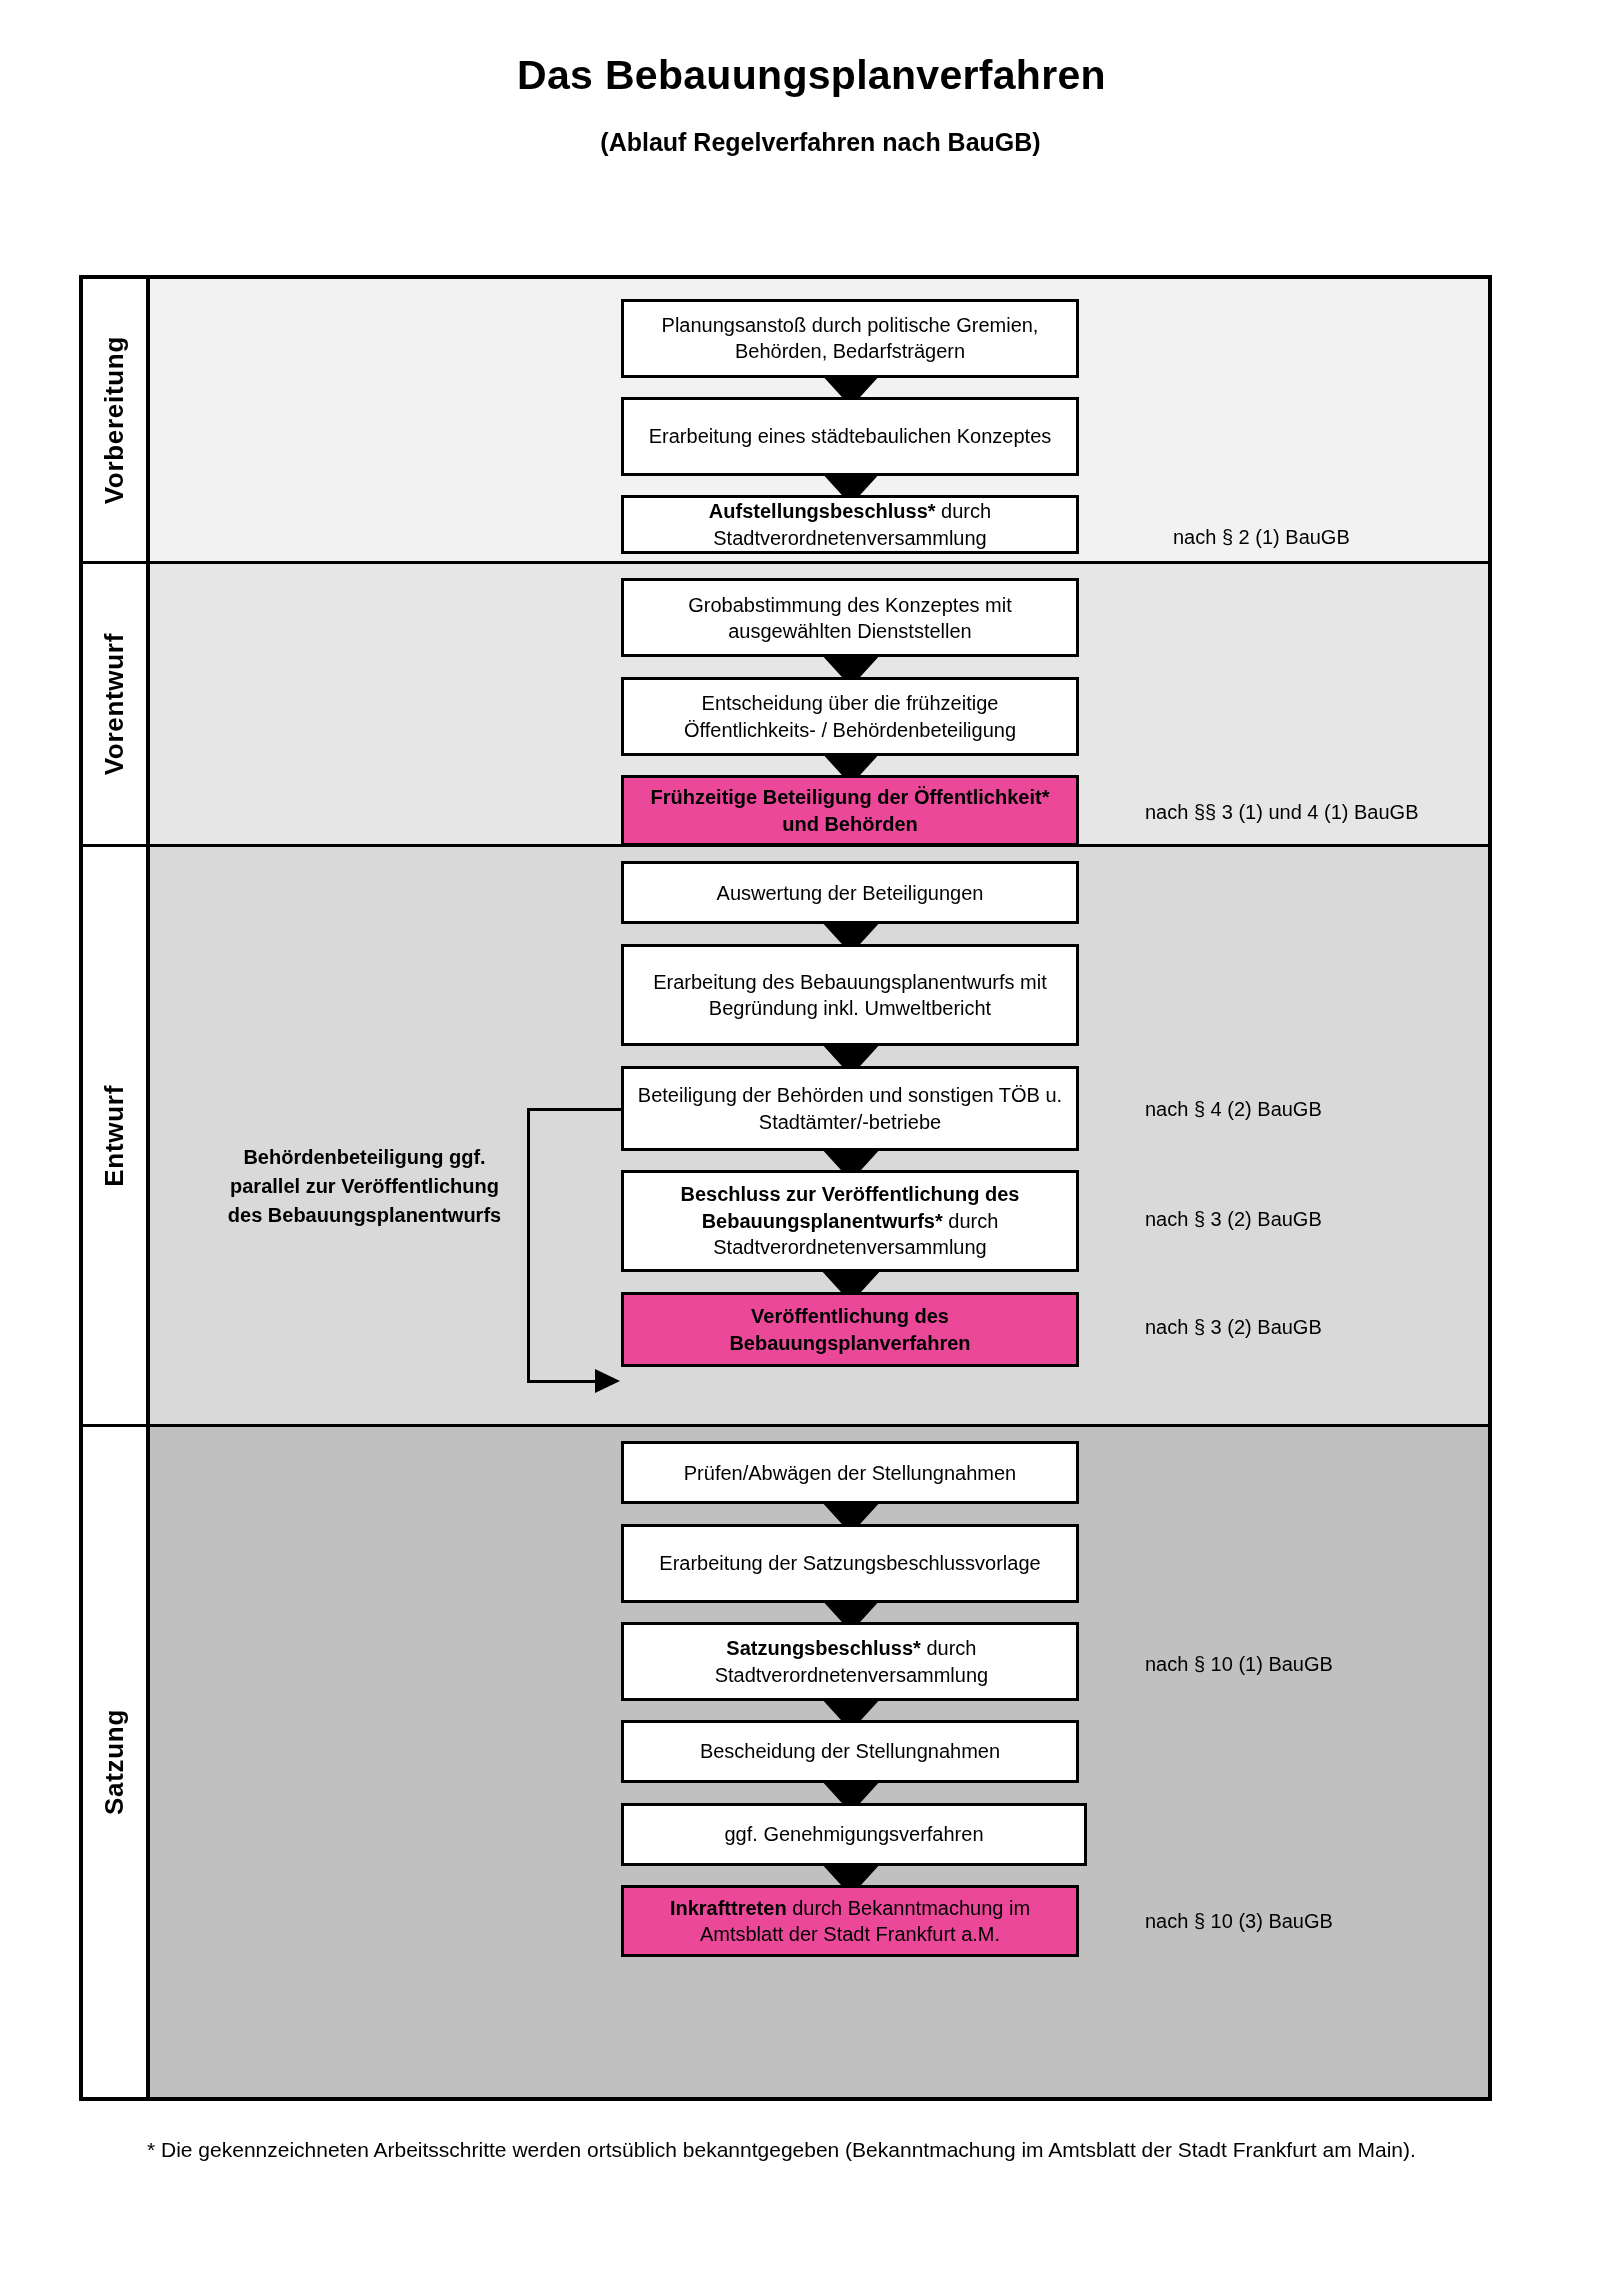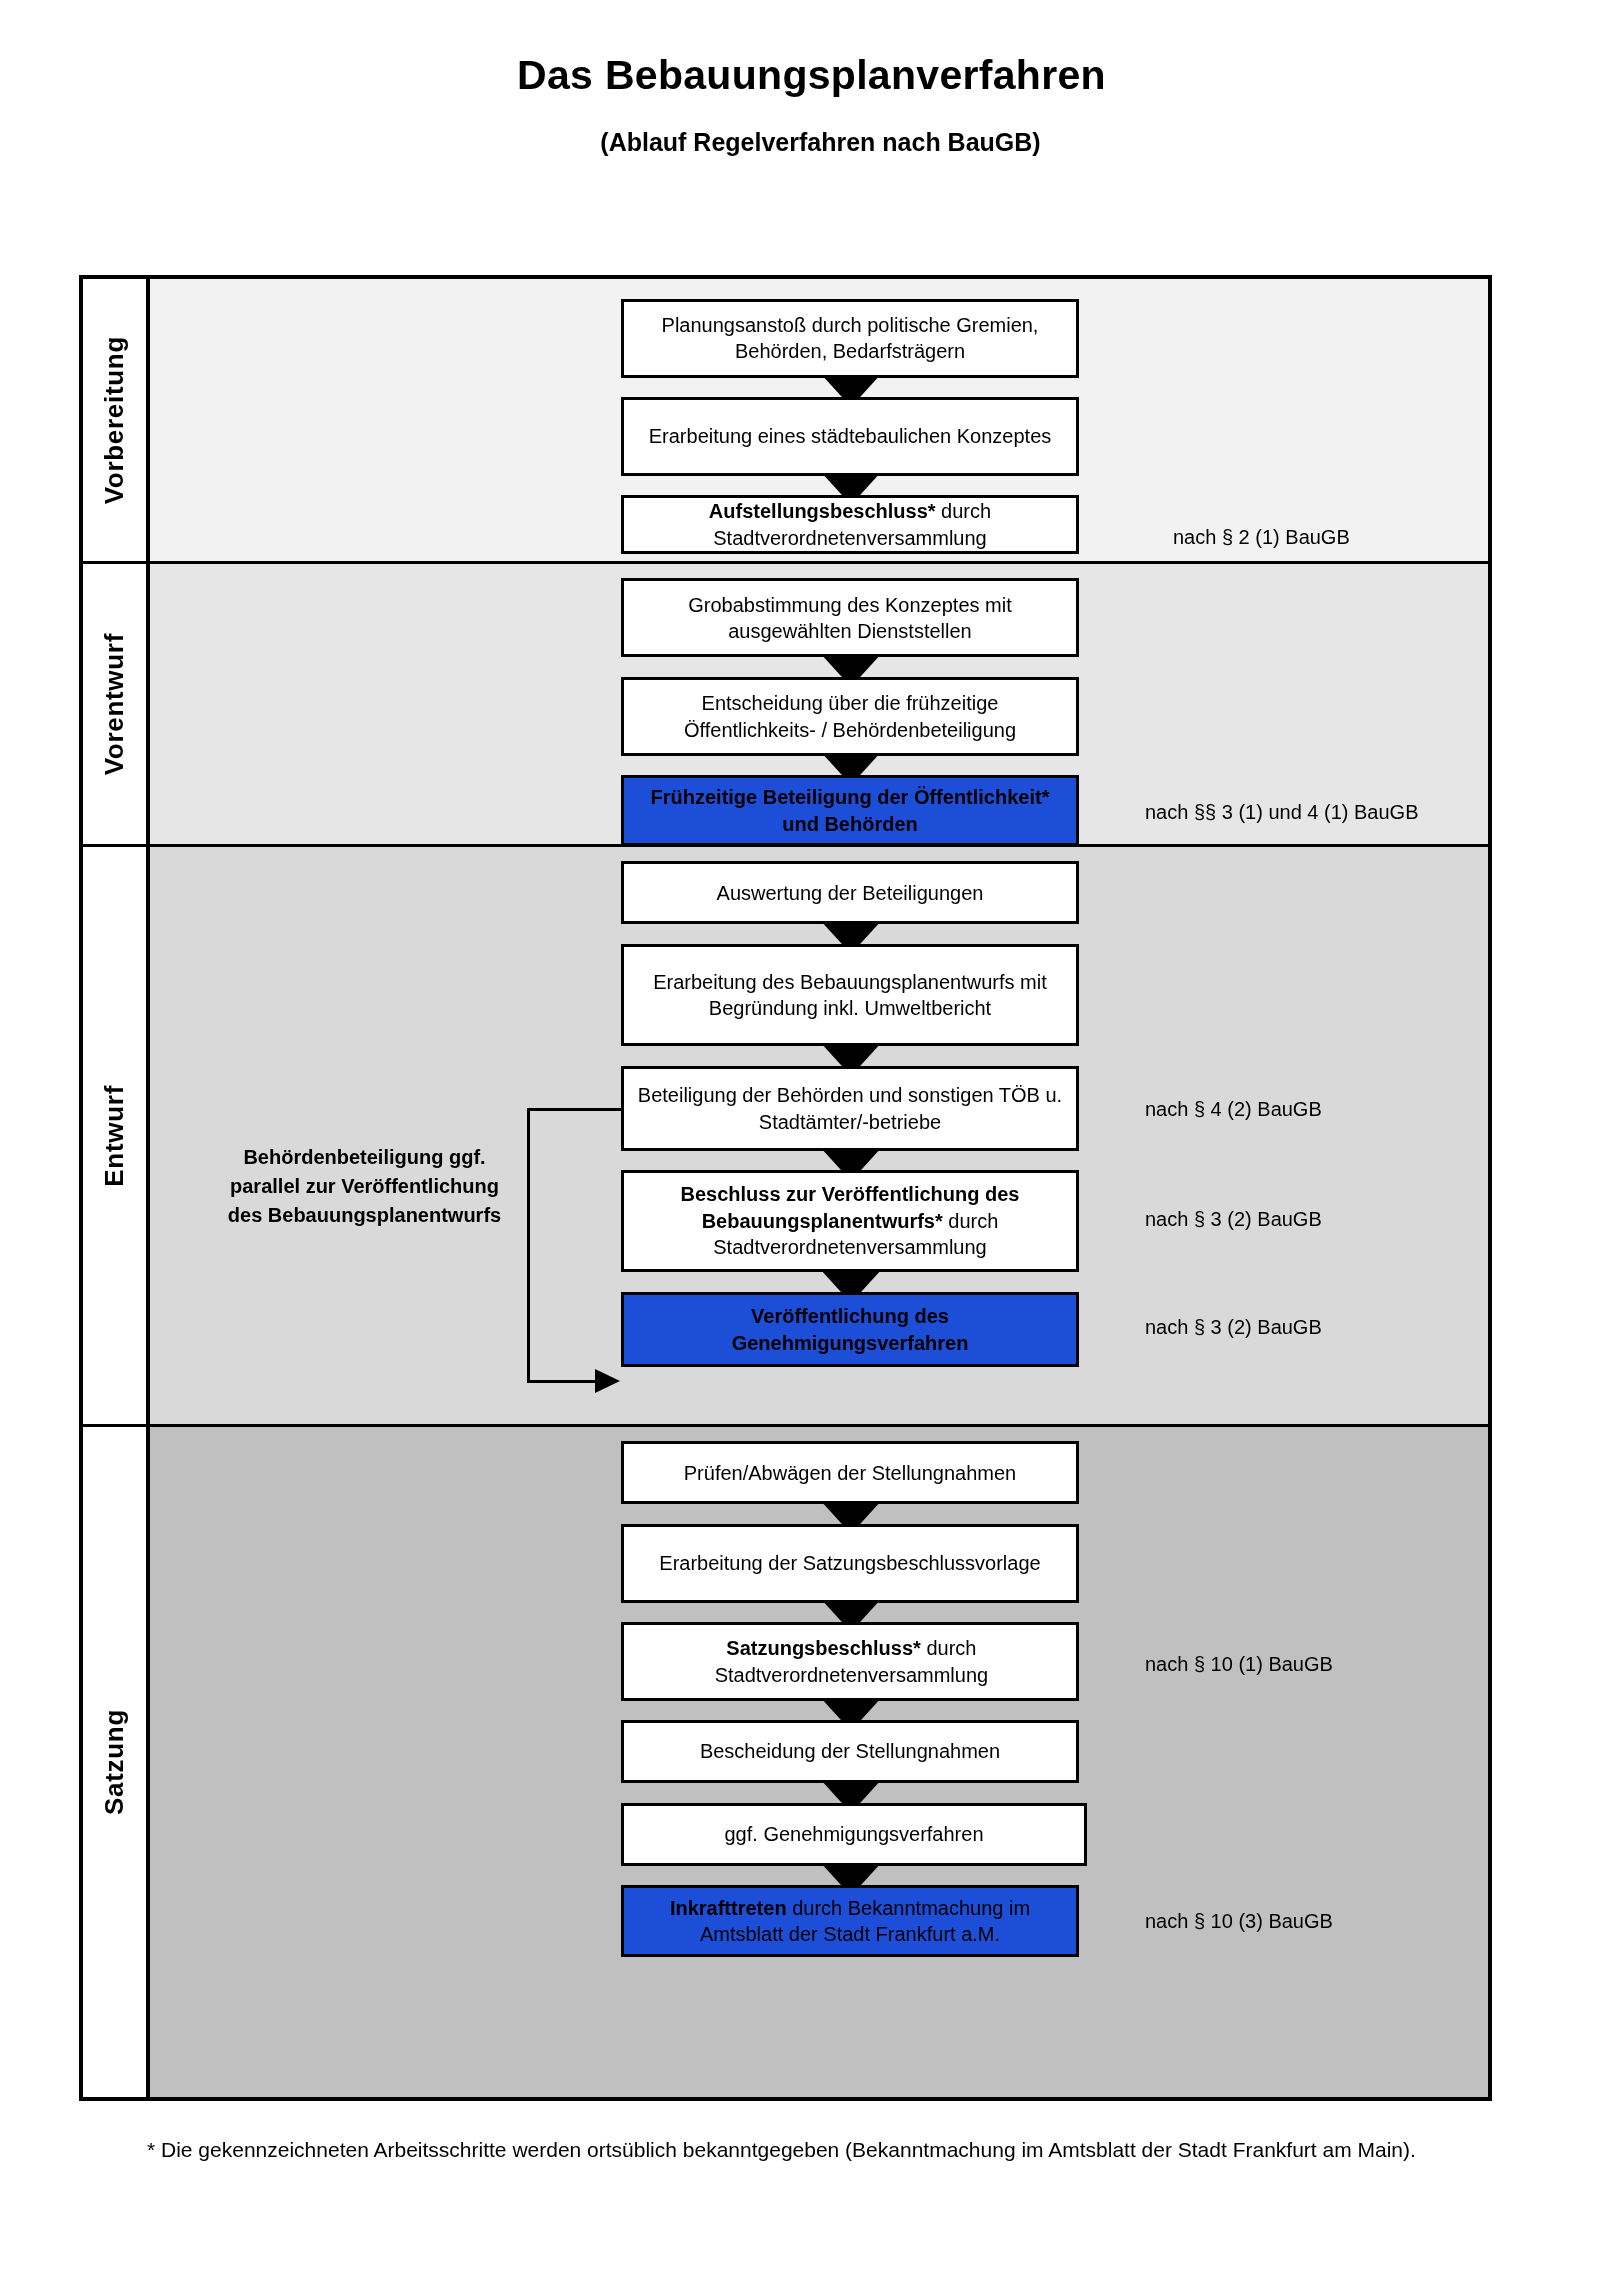--- a/index.html
+++ b/index.html
@@ -99,21 +99,21 @@
     background: #ffffff;
     display: flex;
     align-items: center;
     justify-content: center;
     text-align: center;
     font-size: 20px;
     line-height: 1.32;
     padding: 3.9px 9.2px;
     z-index: 3;
   }
-  .flowbox.blue { background: #1d4ed8; }
+  .flowbox.blue { background: #ec4899; }
   .flowbox .b { font-weight: bold; }
 
   
   .arrow-down {
     position: absolute;
     width: 0;
     height: 0;
     border-left: 31px solid transparent;
     border-right: 31px solid transparent;
     border-top: 34px solid #000;
@@ -260,21 +260,21 @@
         <span>Beteiligung der Behörden und sonstigen TÖB u. Stadtämter/-betriebe</span>
       </div>
       <div class="arrow-down" style="left:670px; top:300px;"></div>
 
       <div class="flowbox" style="left:471px; top:323px; width:458px; height:102px;">
         <span><span class="b">Beschluss zur Veröffentlichung des Bebauungsplanentwurfs*</span><span> durch Stadtverordnetenversammlung</span></span>
       </div>
       <div class="arrow-down" style="left:670px; top:422px;"></div>
 
       <div class="flowbox blue" style="left:471px; top:445px; width:458px; height:75px;">
-        <span class="b">Veröffentlichung des Genehmigungsverfahren</span>
+        <span class="b">Veröffentlichung des Bebauungsplanverfahren</span>
       </div>
 
       <div class="branch" style="left:377px; top:261px; width:105px; height:288px;">
         <div class="seg-h-top"></div>
         <div class="seg-v"></div>
         <div class="seg-h-bot"></div>
         <div class="seg-head"></div>
       </div>
 
       <div class="sidenote" style="left:77px; top:296px;font-weight:bold;">Behördenbeteiligung ggf. parallel zur Veröffentlichung des Bebauungsplanentwurfs</div>

